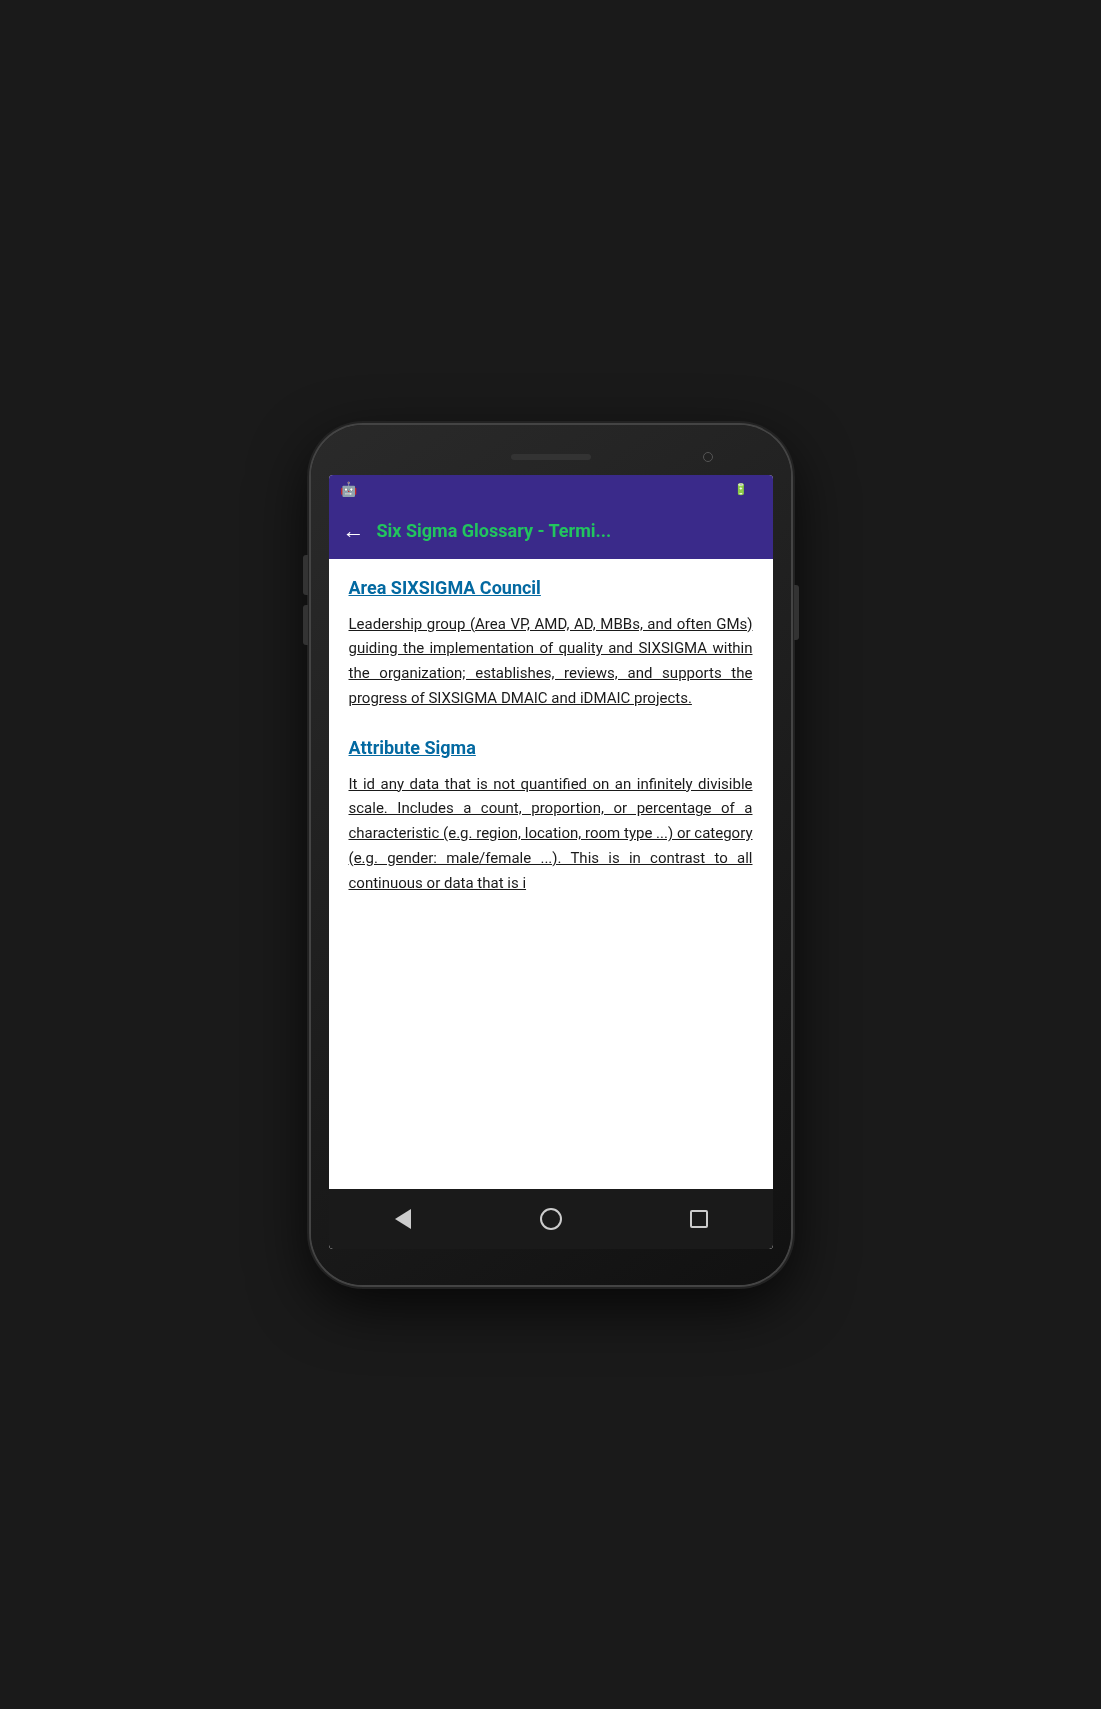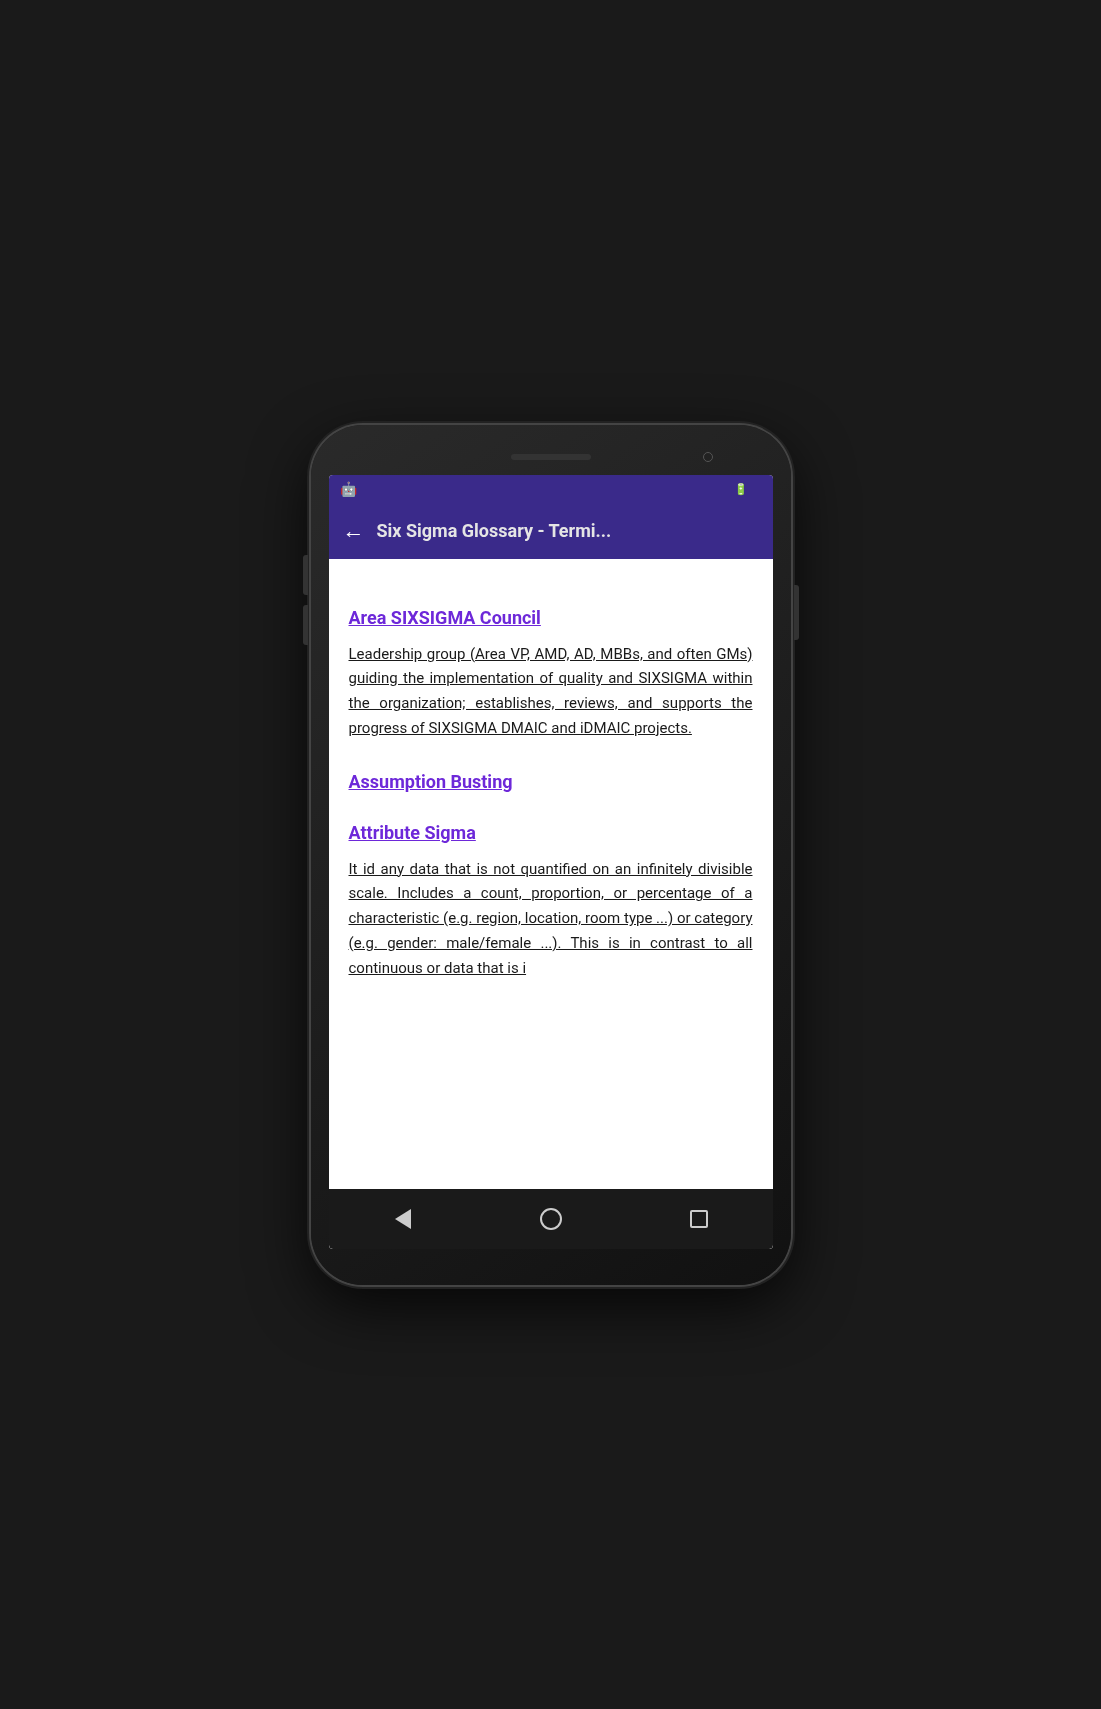--- a/index.html
+++ b/index.html
@@ -144,42 +144,41 @@
 
     .back-btn {
       color: #fff;
       font-size: 22px;
       cursor: pointer;
       font-weight: bold;
       line-height: 1;
     }
 
     .app-title {
-      color: #e5e5e5;
+      color: #22c55e;
       font-size: 18px;
       font-weight: bold;
       flex: 1;
     }
 
     
     .content-area {
       flex: 1;
       background: #fff;
       overflow-y: auto;
       padding: 18px 20px 20px;
     }
 
     .term-title {
-      color: #6d28d9;
+      color: #0369a1;
       font-size: 18px;
       font-weight: bold;
       text-decoration: underline;
       cursor: pointer;
       margin-bottom: 14px;
-      margin-top: 30px;
     }
 
     .term-description {
       color: #1a1a1a;
       font-size: 15px;
       line-height: 1.65;
       text-align: justify;
       margin-bottom: 26px;
       text-decoration: underline;
     }
@@ -281,21 +280,20 @@
     <div class="app-bar">
       <span class="back-btn">←</span>
       <span class="app-title">Six Sigma Glossary - Termi...</span>
     </div>
 
     <div class="content-area">
 
       <div class="term-title">Area SIXSIGMA Council</div>
       <div class="term-description">Leadership group (Area VP, AMD, AD, MBBs, and often GMs) guiding the implementation of quality and SIXSIGMA within the organization; establishes, reviews, and supports the progress of SIXSIGMA DMAIC and iDMAIC projects.</div>
 
-      <div class="term-title">Assumption Busting</div>
 
       <div class="term-title">Attribute Sigma</div>
       <div class="term-description">It id any data that is not quantified on an infinitely divisible scale. Includes a count, proportion, or percentage of a characteristic (e.g. region, location, room type ...) or category (e.g. gender: male/female ...). This is in contrast to all continuous or data that is i</div>
 
     </div>
 
     <div class="bottom-nav">
       <div class="nav-btn">
         <div class="nav-back-shape"></div>
       </div>

